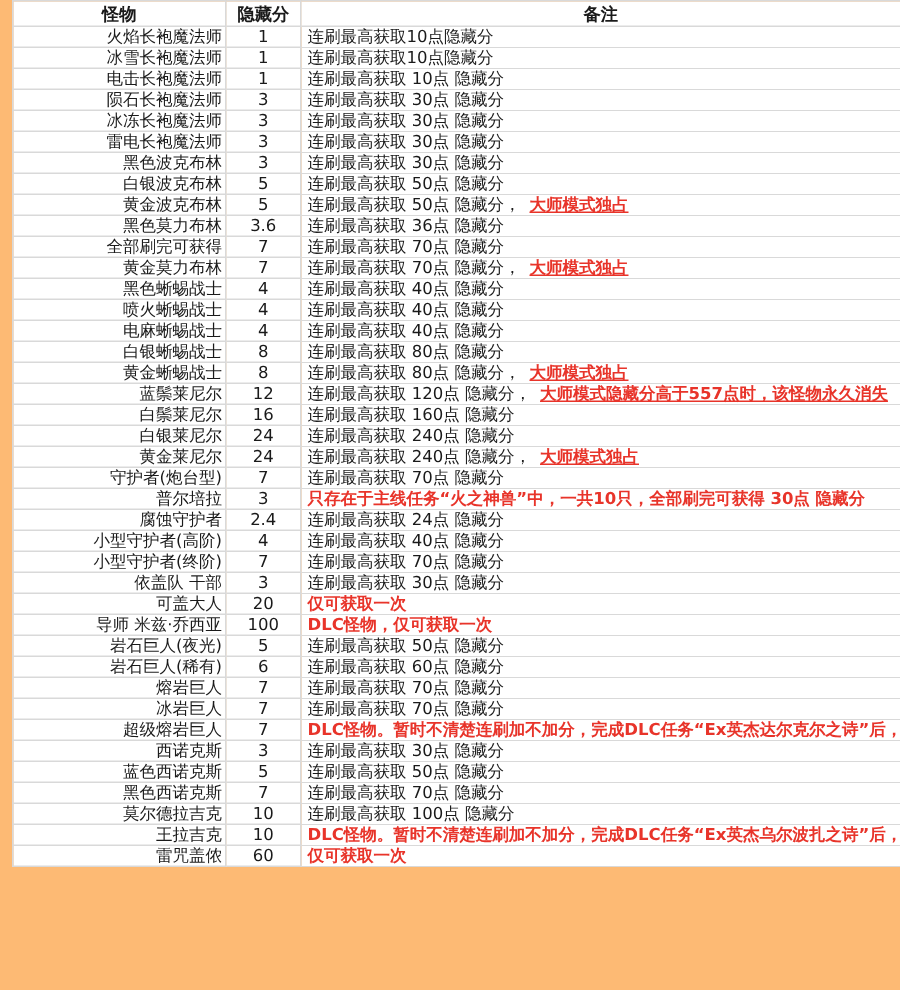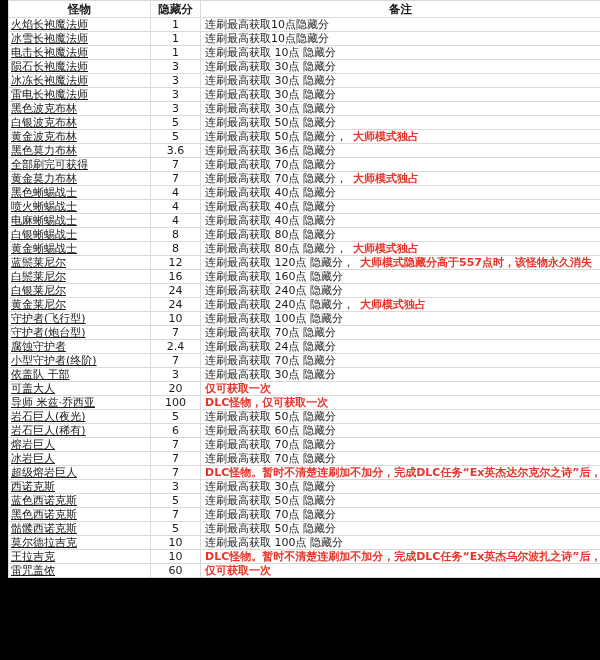--- a/index.html
+++ b/index.html
@@ -10,21 +10,21 @@
   body {
     width: 600px;
     height: 660px;
     overflow: hidden;
     font-family: "DejaVu Sans", "Liberation Sans", sans-serif;
   }
   #sheet {
     width: 600px;
     height: 660px;
     position: relative;
-    background: #000000;
+    background: #fdba74;
     box-sizing: border-box;
   }
   table.grid {
     border-collapse: collapse;
     table-layout: fixed;
     width: 592px;
     margin-left: 8px;
     margin-top: 0px;
   }
   table.grid col.c-name  { width: 142px; }
@@ -43,25 +43,25 @@
     vertical-align: middle;
     background: #ffffff;
   }
   table.grid thead th {
     font-weight: bold;
     text-align: center;
     height: 16px;
     line-height: 16px;
     font-size: 11.5px;
   }
-  td.name  { text-align: left; text-decoration: underline; }
+  td.name  { text-align: right; }
   td.score { text-align: center; }
   td.note  { text-align: right; padding-left: 4px; position: relative; }
   .note-main  { color: #1a1a1a; }
-  .note-red   { color: #e8342a; font-weight: bold; }
+  .note-red   { color: #e8342a; font-weight: bold; text-decoration: underline; }
   .note-red-only { color: #e8342a; font-weight: bold; }
   .note-gap { display: inline-block; width: 6px; }
   
   td.note .spill {
     position: absolute;
     left: 4px;
     top: 0;
     height: 13px;
     line-height: 13px;
     white-space: nowrap;
@@ -227,41 +227,48 @@
           </td>
         </tr>
         <tr>
           <td class="name">黄金莱尼尔</td>
           <td class="score">24</td>
           <td class="note">
             <span class="spill"><span class="note-main">连刷最高获取 240点 隐藏分，</span><span class="note-gap"></span><span class="note-red">大师模式独占</span></span>
           </td>
         </tr>
         <tr>
-          <td class="name">守护者(飞行型)</td>
-          <td class="score">10</td>
-          <td class="note">
-            <span class="spill"><span class="note-main">连刷最高获取 100点 隐藏分</span></span>
-          </td>
-        </tr>
-        <tr>
           <td class="name">守护者(炮台型)</td>
           <td class="score">7</td>
           <td class="note">
             <span class="spill"><span class="note-main">连刷最高获取 70点 隐藏分</span></span>
+          </td>
+        </tr>
+        <tr>
+          <td class="name">普尔培拉</td>
+          <td class="score">3</td>
+          <td class="note">
+            <span class="spill"><span class="note-red-only">只存在于主线任务“火之神兽”中，一共10只，全部刷完可获得 30点 隐藏分</span></span>
           </td>
         </tr>
         <tr>
           <td class="name">腐蚀守护者</td>
           <td class="score">2.4</td>
           <td class="note">
             <span class="spill"><span class="note-main">连刷最高获取 24点 隐藏分</span></span>
           </td>
         </tr>
         <tr>
+          <td class="name">小型守护者(高阶)</td>
+          <td class="score">4</td>
+          <td class="note">
+            <span class="spill"><span class="note-main">连刷最高获取 40点 隐藏分</span></span>
+          </td>
+        </tr>
+        <tr>
           <td class="name">小型守护者(终阶)</td>
           <td class="score">7</td>
           <td class="note">
             <span class="spill"><span class="note-main">连刷最高获取 70点 隐藏分</span></span>
           </td>
         </tr>
         <tr>
           <td class="name">依盖队 干部</td>
           <td class="score">3</td>
           <td class="note">
@@ -329,27 +336,20 @@
           <td class="score">5</td>
           <td class="note">
             <span class="spill"><span class="note-main">连刷最高获取 50点 隐藏分</span></span>
           </td>
         </tr>
         <tr>
           <td class="name">黑色西诺克斯</td>
           <td class="score">7</td>
           <td class="note">
             <span class="spill"><span class="note-main">连刷最高获取 70点 隐藏分</span></span>
-          </td>
-        </tr>
-        <tr>
-          <td class="name">骷髅西诺克斯</td>
-          <td class="score">5</td>
-          <td class="note">
-            <span class="spill"><span class="note-main">连刷最高获取 50点 隐藏分</span></span>
           </td>
         </tr>
         <tr>
           <td class="name">莫尔德拉吉克</td>
           <td class="score">10</td>
           <td class="note">
             <span class="spill"><span class="note-main">连刷最高获取 100点 隐藏分</span></span>
           </td>
         </tr>
         <tr>

